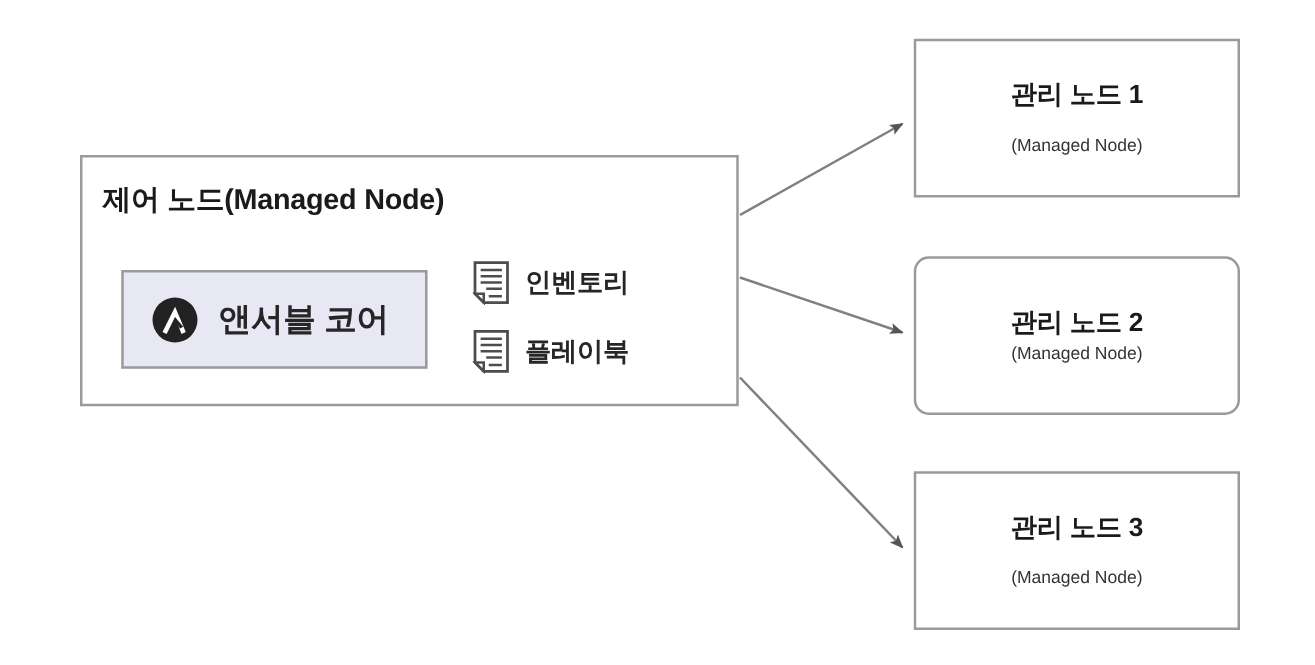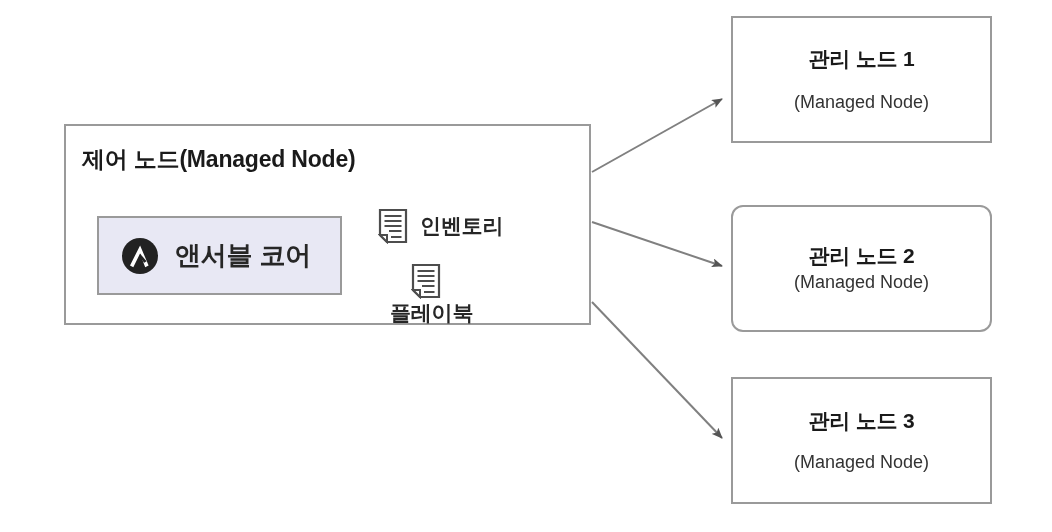--- a/index.html
+++ b/index.html
@@ -76,21 +76,21 @@
     letter-spacing: -0.2px;
   }
 
   
   .doc-row {
     position: absolute;
     display: flex;
     align-items: center;
   }
   .doc-row.inventory { left: 312px; top: 82px; }
-  .doc-row.playbook  { left: 312px; top: 137px; flex-direction: column; }
+  .doc-row.playbook  { left: 312px; top: 137px; }
   .doc-icon {
     width: 30px;
     height: 36px;
     flex: 0 0 30px;
   }
   .doc-label {
     margin-left: 12px;
     font-size: 21px;
     font-weight: bold;
     color: #262626;
@@ -105,33 +105,33 @@
     width: 261px;
     height: 127px;
     box-sizing: border-box;
     border: 2px solid #9a9a9a;
     background: #ffffff;
     display: flex;
     flex-direction: column;
     align-items: center;
     justify-content: center;
   }
-  .managed-node.n1 { top: 16px; gap: 17px; }
+  .managed-node.n1 { top: 31px; gap: 17px; }
   .managed-node.n2 { top: 205px; border-radius: 12px; }
   .managed-node.n3 { top: 377px; gap: 15px; }
   .mn-title {
     font-size: 21px;
     font-weight: bold;
     color: #1a1a1a;
     line-height: 1.24;
     white-space: nowrap;
     letter-spacing: -0.2px;
   }
   .mn-sub {
-    font-size: 18px;
+    font-size: 14px;
     font-weight: normal;
     color: #333333;
     line-height: 1.24;
     white-space: nowrap;
     margin-top: 2px;
   }
 </style>
 </head>
 <body>
 

